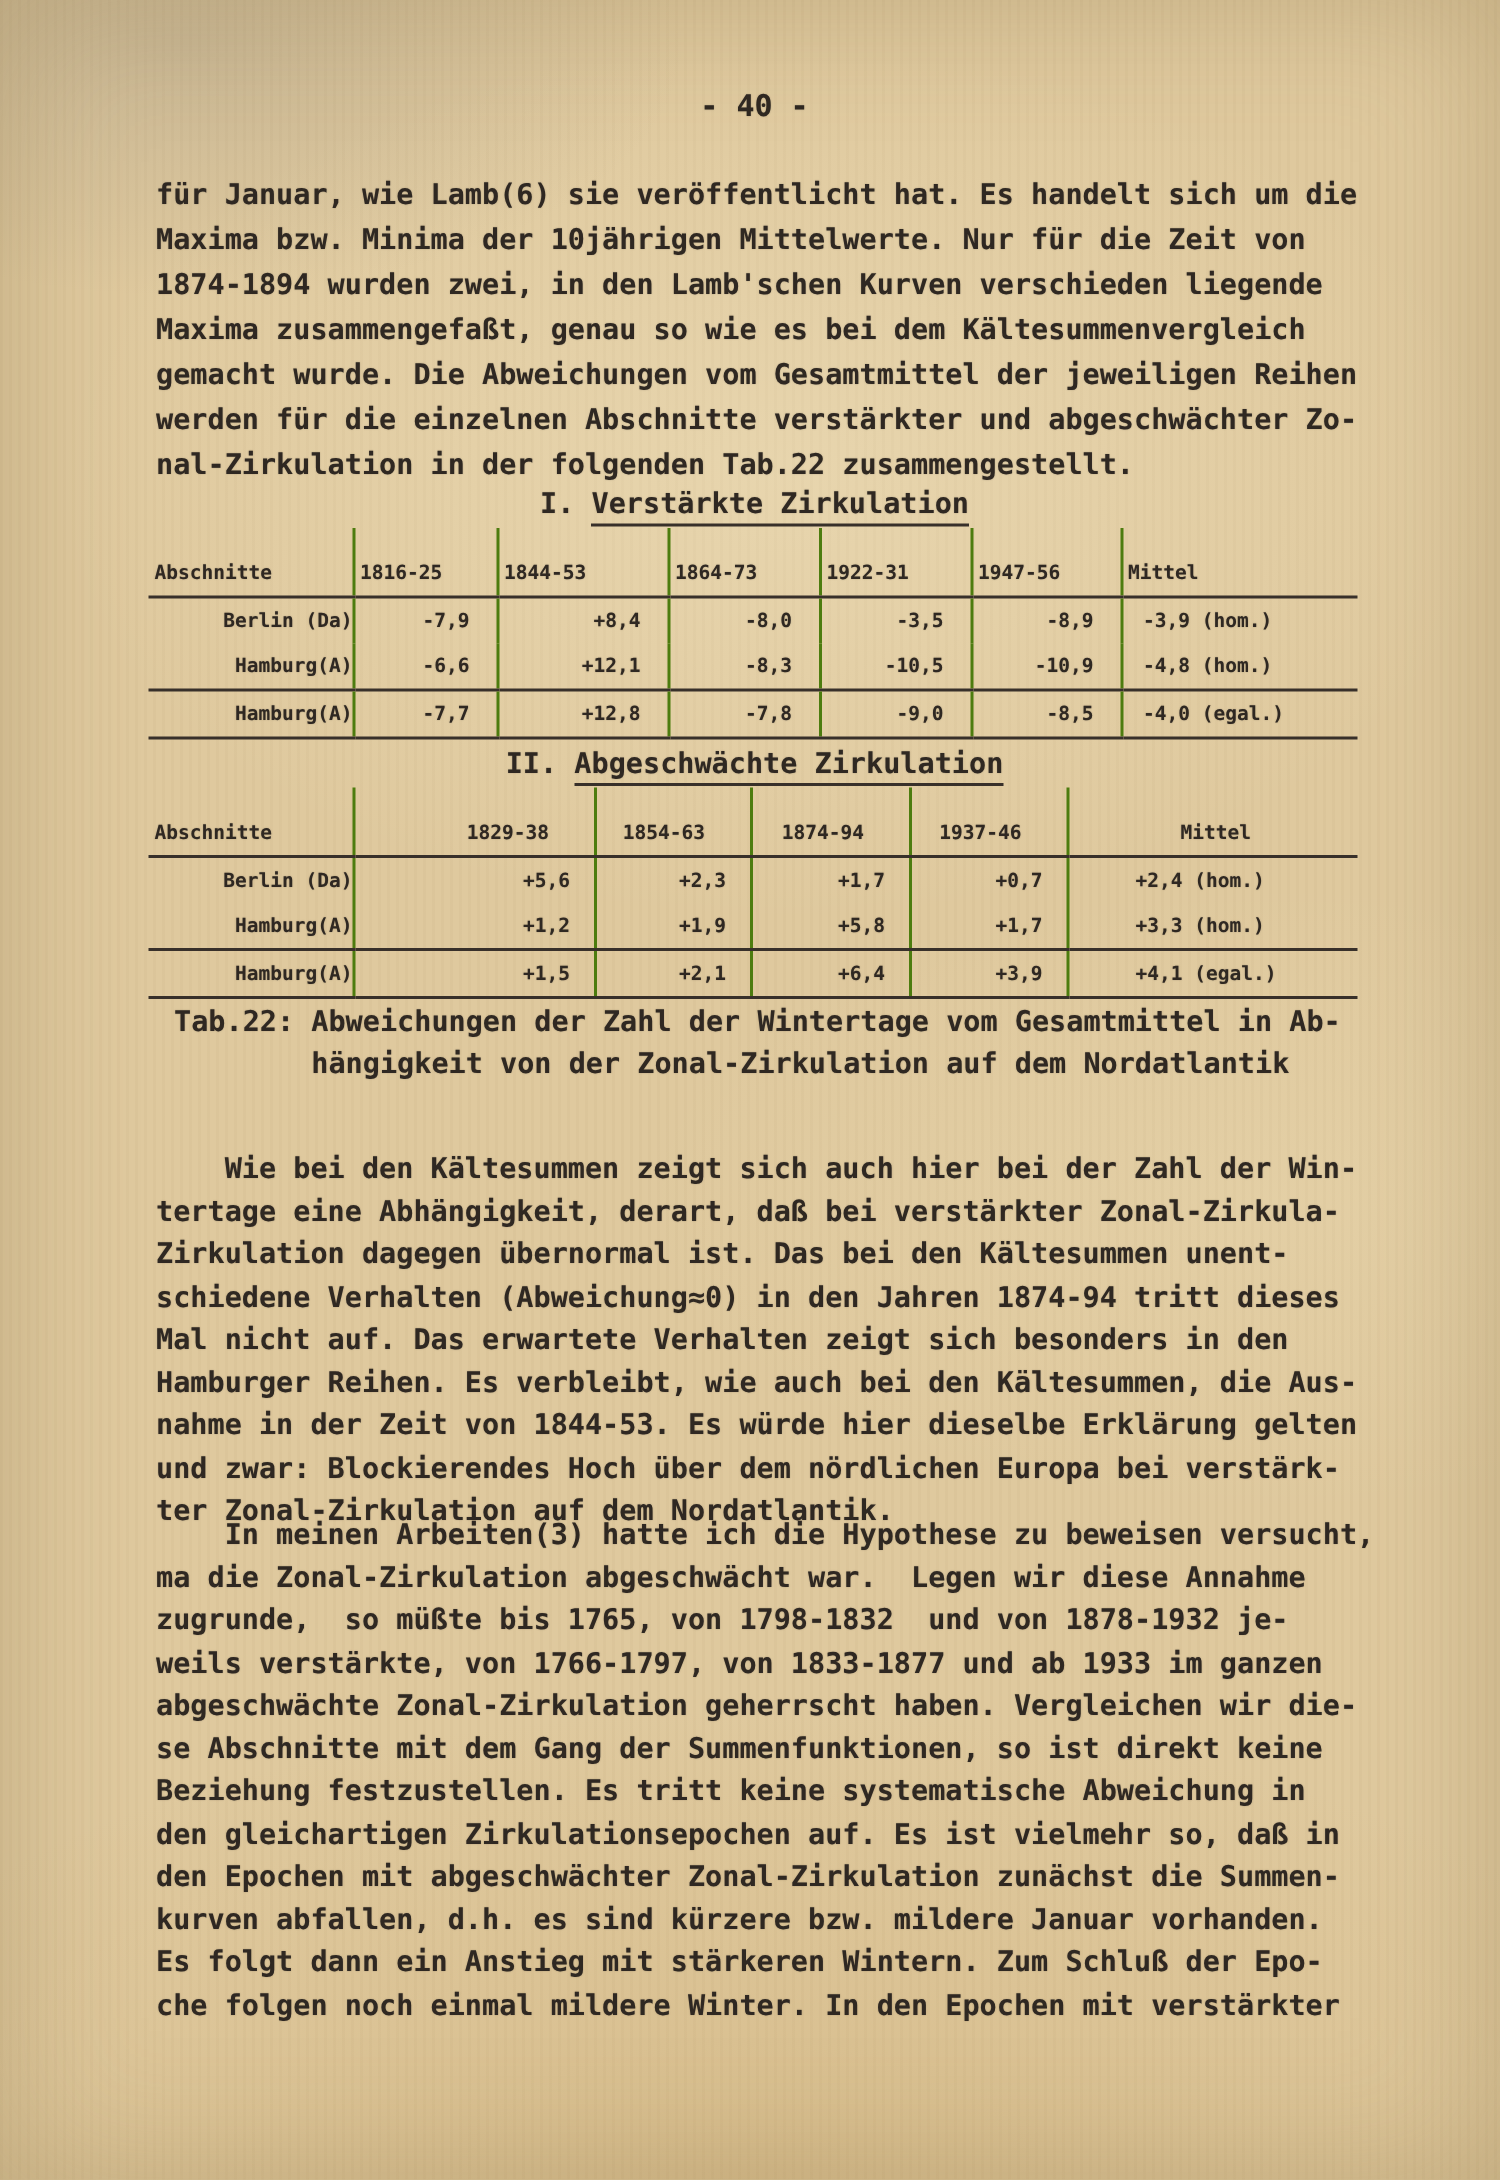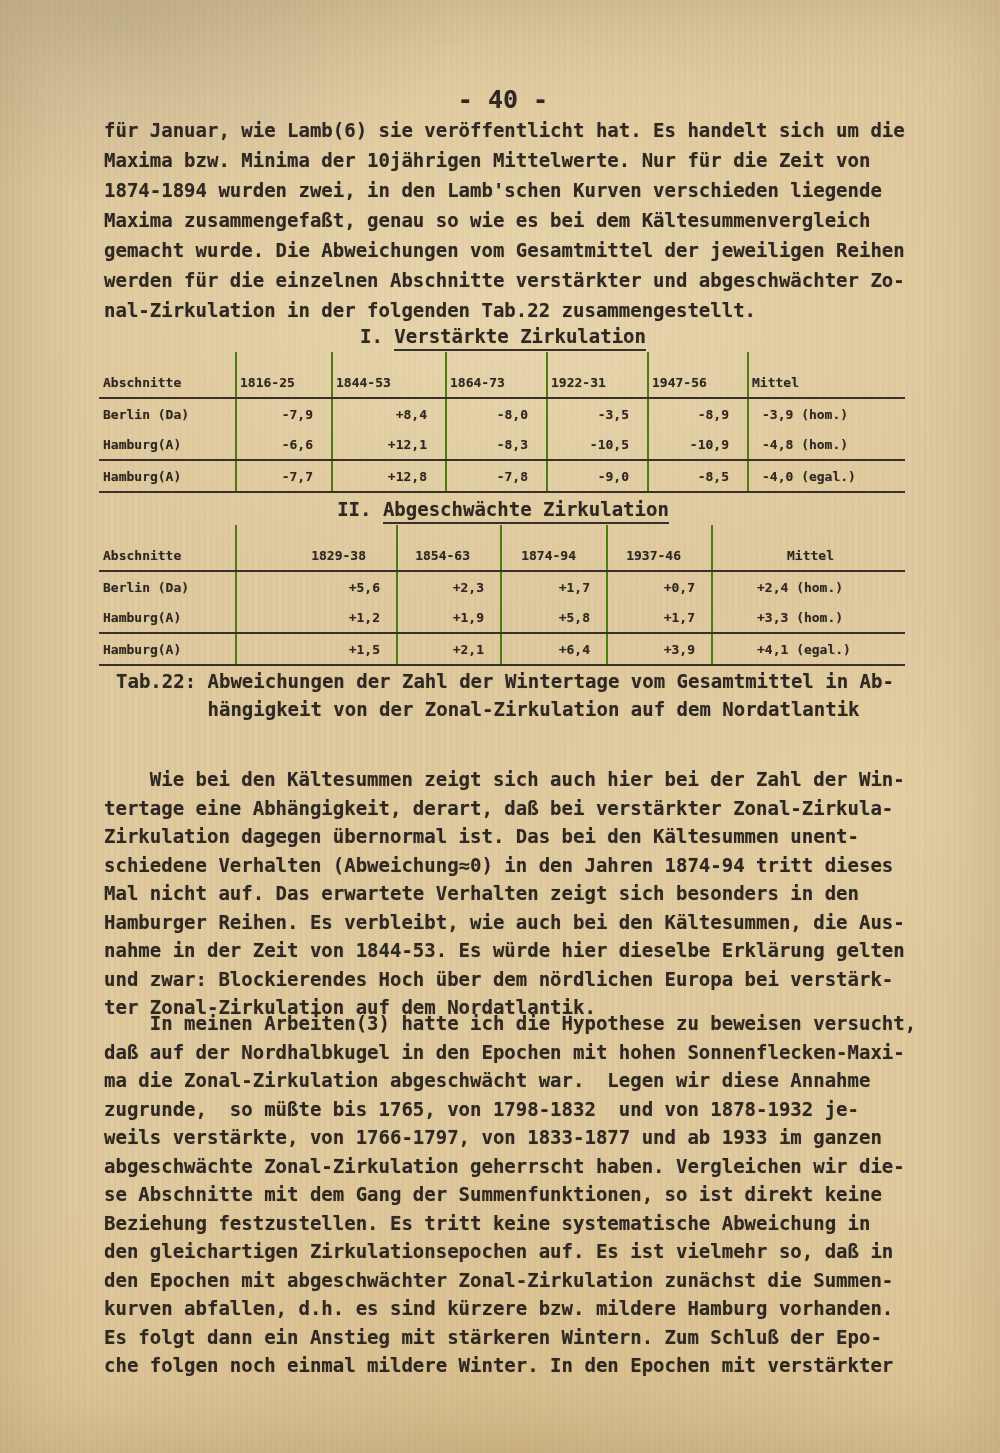--- a/index.html
+++ b/index.html
@@ -18,21 +18,21 @@
     text-shadow:0 0 1px rgba(47,40,34,0.35);
     font-size:19px;
   }
   body::after{
     content:"";position:absolute;inset:0;pointer-events:none;
     box-shadow:inset 0 0 90px rgba(115,92,50,0.28);
   }
   .abs{position:absolute;}
   .line{white-space:pre;}
 
-  #page-number{top:85px;left:100px;width:806px;text-align:center;font-size:25px;}
+  #page-number{top:58px;left:100px;width:806px;text-align:center;font-size:20px;}
 
   #para-1{top:115px;left:104px;line-height:30px;}
   #para-2{top:722px;left:104px;line-height:28.5px;margin-top:43px;}
   #para-3{top:1009px;left:104px;line-height:28.5px;}
   #caption{top:667px;left:104px;line-height:28px;margin-left:12px;}
 
   .tbl-title{left:100px;width:806px;text-align:center;white-space:pre;}
   #t1-title{top:325px;}
   #t2-title{top:498px;}
   .tbl-title .u{border-bottom:2px solid #38302a;padding-bottom:2px;}
@@ -41,21 +41,21 @@
         font-size:13px;color:inherit;}
   #table-1{top:352px;width:806px;}
   #table-2{top:525px;width:806px;}
   th,td{font-weight:700;white-space:pre;overflow:visible;}
   th{height:38px;vertical-align:bottom;padding:0 0 7px 3px;text-align:left;
      border-bottom:2px solid #38302a;}
   th+th,td+td{border-left:2px solid #4d7c0f;margin-left:48px;}
   td{height:30px;vertical-align:middle;padding:0;}
   tbody tr:nth-child(2) td{border-bottom:2px solid #38302a;}
   tbody tr:last-child td{border-bottom:2px solid #38302a;}
-  td.label{text-align:left;padding-left:4px;}
+  td.label{text-align:right;padding-left:4px;}
   th:first-child{padding-left:4px;}
 
   .t1 td.num{text-align:right;padding-right:18px;}
   .t1 td.mittel{text-align:left;padding-left:13px;}
 
   .t2 th{text-align:right;padding-right:30px;}
   .t2 th:first-child{text-align:left;padding-left:4px;padding-right:0;}
   .t2 th:last-child{text-align:center;padding-right:0;}
   .t2 td.num{text-align:right;padding-right:16px;}
   .t2 td.mittel{text-align:left;padding-left:44px;}
@@ -190,25 +190,24 @@
     <div class="line">schiedene Verhalten (Abweichung≈0) in den Jahren 1874-94 tritt dieses</div>
     <div class="line">Mal nicht auf. Das erwartete Verhalten zeigt sich besonders in den</div>
     <div class="line">Hamburger Reihen. Es verbleibt, wie auch bei den Kältesummen, die Aus-</div>
     <div class="line">nahme in der Zeit von 1844-53. Es würde hier dieselbe Erklärung gelten</div>
     <div class="line">und zwar: Blockierendes Hoch über dem nördlichen Europa bei verstärk-</div>
     <div class="line">ter Zonal-Zirkulation auf dem Nordatlantik.</div>
   </div>
 
 <div id="para-3" class="abs">
     <div class="line">    In meinen Arbeiten(3) hatte ich die Hypothese zu beweisen versucht,</div>
-    <div class="line">daß auf der Nordhalbkugel in den Epochen mit hohen Sonnenflecken-Maxi-</div>
     <div class="line">ma die Zonal-Zirkulation abgeschwächt war.  Legen wir diese Annahme</div>
     <div class="line">zugrunde,  so müßte bis 1765, von 1798-1832  und von 1878-1932 je-</div>
     <div class="line">weils verstärkte, von 1766-1797, von 1833-1877 und ab 1933 im ganzen</div>
     <div class="line">abgeschwächte Zonal-Zirkulation geherrscht haben. Vergleichen wir die-</div>
     <div class="line">se Abschnitte mit dem Gang der Summenfunktionen, so ist direkt keine</div>
     <div class="line">Beziehung festzustellen. Es tritt keine systematische Abweichung in</div>
     <div class="line">den gleichartigen Zirkulationsepochen auf. Es ist vielmehr so, daß in</div>
     <div class="line">den Epochen mit abgeschwächter Zonal-Zirkulation zunächst die Summen-</div>
-    <div class="line">kurven abfallen, d.h. es sind kürzere bzw. mildere Hamburg vorhanden.</div>
+    <div class="line">kurven abfallen, d.h. es sind kürzere bzw. mildere Januar vorhanden.</div>
     <div class="line">Es folgt dann ein Anstieg mit stärkeren Wintern. Zum Schluß der Epo-</div>
     <div class="line">che folgen noch einmal mildere Winter. In den Epochen mit verstärkter</div>
   </div>
 
 </body></html>

